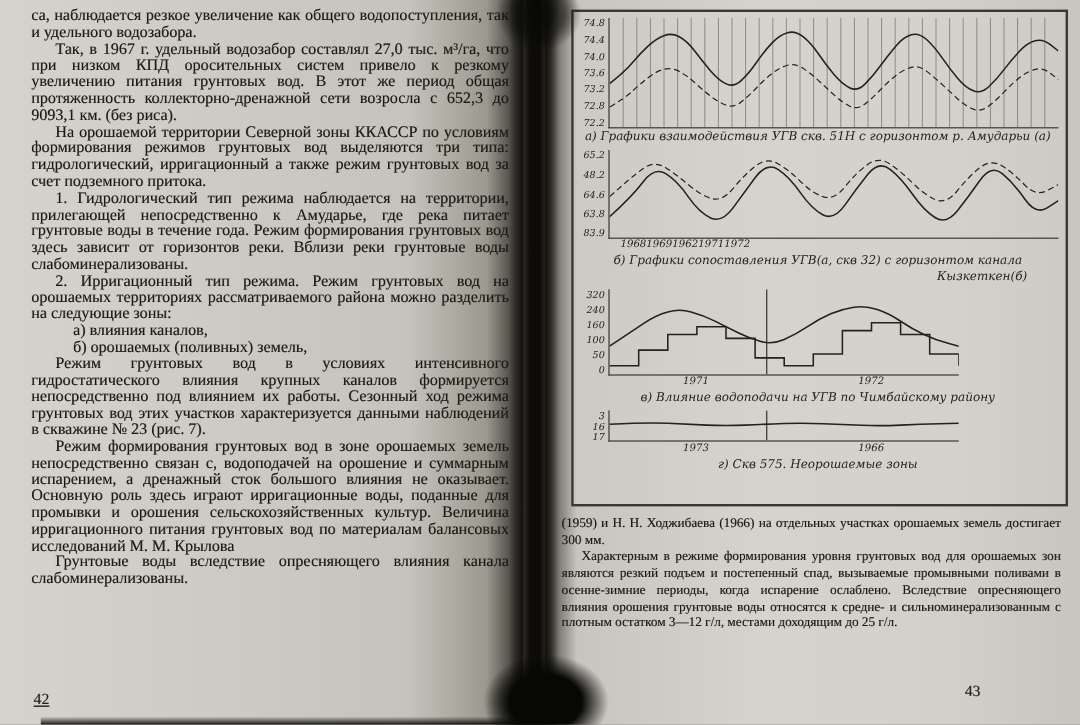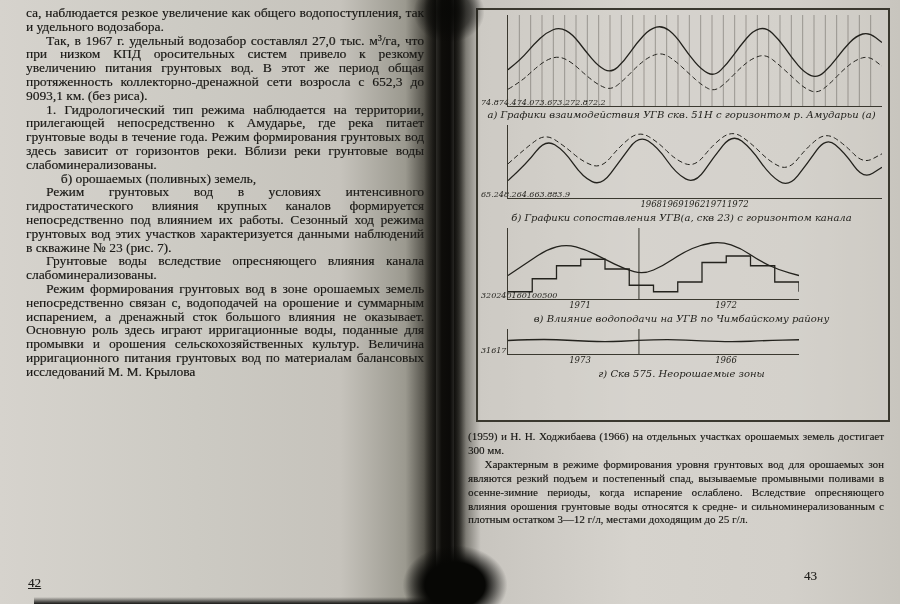--- a/index.html
+++ b/index.html
@@ -61,55 +61,58 @@
 
   
   .figure {
     position:absolute; left:22px; top:8px; width:414px; height:414px;
     border:2px solid #3a382f; padding:5px 6px 2px 3px;
     background:rgba(214,211,205,0.35);
   }
   .chart-row { margin-bottom:2px; }
   .cbody { display:flex; align-items:stretch; }
   .yticks {
-    width:26px; display:flex; flex-direction:row; justify-content:space-between;
+    width:26px; display:flex; flex-direction:column; justify-content:space-between;
     align-items:flex-end; padding-right:3px;
     font:italic 8px "DejaVu Serif", serif; color:#23221d;
   }
   .plot {
     position:relative;
     border-left:1px solid #3a382f; border-bottom:1px solid #3a382f;
   }
   .p0 { flex:1 1 auto; height:92px; }
   .p1 { flex:1 1 auto; height:74px; }
   .p2 { flex:0 0 292px; height:72px; }
   .p3 { flex:0 0 292px; height:26px; }
   .xticks {
     font:italic 8.5px "DejaVu Serif", serif; color:#23221d; height:11px;
   }
-  .x1 { display:flex; justify-content:center; margin-left:26px; padding:0 10px; }
+  .x1 { display:flex; justify-content:flex-start; margin-left:26px; padding:0 10px; }
   .x2, .x3 { display:flex; justify-content:space-around; margin-left:26px; width:292px; }
   .cap {
     font:italic 10px "DejaVu Serif", serif; color:#23221d;
     text-align:center; margin:2px 0 5px;
   }
   .cap2 { text-align:right; padding-right:26px; margin-top:-3px; }
 </style>
 </head>
 <body>
 
 <div class="page page-left">
   <div class="text-block left-text">
       <p class="noindent">са, наблюдается резкое увеличение как общего водопоступления, так и удельного водозабора.</p>
       <p>Так, в 1967 г. удельный водозабор составлял 27,0 тыс. м³/га, что при низком КПД оросительных систем привело к резкому увеличению питания грунтовых вод. В этот же период общая протяженность коллекторно-дренажной сети возросла с 652,3 до 9093,1 км. (без риса).</p>
+      <p>На орошаемой территории Северной зоны ККАССР по условиям формирования режимов грунтовых вод выделяются три типа: гидрологический, ирригационный а также режим грунтовых вод за счет подземного притока.</p>
       <p>1. Гидрологический тип режима наблюдается на территории, прилегающей непосредственно к Амударье, где река питает грунтовые воды в течение года. Режим формирования грунтовых вод здесь зависит от горизонтов реки. Вблизи реки грунтовые воды слабоминерализованы.</p>
+      <p>2. Ирригационный тип режима. Режим грунтовых вод на орошаемых территориях рассматриваемого района можно разделить на следующие зоны:</p>
+      <p class="list">а) влияния каналов,</p>
       <p class="list">б) орошаемых (поливных) земель,</p>
       <p>Режим грунтовых вод в условиях интенсивного гидростатического влияния крупных каналов формируется непосредственно под влиянием их работы. Сезонный ход режима грунтовых вод этих участков характеризуется данными наблюдений в скважине № 23 (рис. 7).</p>
+      <p>Режим формирования грунтовых вод в зоне орошаемых земель непосредственно связан с, водоподачей на орошение и суммарным испарением, а дренажный сток большого влияния не оказывает. Основную роль здесь играют ирригационные воды, поданные для промывки и орошения сельскохозяйственных культур. Величина ирригационного питания грунтовых вод по материалам балансовых исследований М. М. Крылова</p>
       <p>Грунтовые воды вследствие опресняющего влияния канала слабоминерализованы.</p>
-      <p>Режим формирования грунтовых вод в зоне орошаемых земель непосредственно связан с, водоподачей на орошение и суммарным испарением, а дренажный сток большого влияния не оказывает. Основную роль здесь играют ирригационные воды, поданные для промывки и орошения сельскохозяйственных культур. Величина ирригационного питания грунтовых вод по материалам балансовых исследований М. М. Крылова</p>
     </div>
 </div>
 
 <div class="page page-right">
 
   <div class="figure">
 
     <div class="chart-row">
       <div class="cbody">
         <div class="yticks">
@@ -175,21 +178,22 @@
               <path d="M 0 38.85 Q 18.7 22.099999999999998 28.049999999999997 15.399999999999999 Q 37.4 8.7 46.75 14.73 Q 56.1 20.76 65.45 28.800000000000004 Q 74.8 36.84 84.15 40.19 Q 93.5 43.54 102.85 32.15 Q 112.2 20.76 121.55000000000001 13.39 Q 130.9 6.02 140.25 11.38 Q 149.6 16.740000000000002 158.95 26.12 Q 168.3 35.5 177.65 38.849999999999994 Q 187 42.199999999999996 196.35000000000002 30.474999999999998 Q 205.70000000000002 18.75 215.05 12.05 Q 224.4 5.35 233.75 11.715 Q 243.1 18.08 252.45 27.46 Q 261.8 36.84 271.15 41.19500000000001 Q 280.5 45.550000000000004 289.85 33.825 Q 299.2 22.099999999999998 308.54999999999995 14.729999999999999 Q 317.9 7.36 327.25 13.39 Q 336.6 19.42 345.95000000000005 29.135 Q 355.3 38.85 364.65 33.825 L 374 28.8" fill="none" stroke="#23221d" stroke-width="1" stroke-dasharray="5 3"></path>
             </svg></div>
       </div>
       <div class="xticks x1">
           <span>1968</span>
           <span>1969</span>
           <span>1962</span>
           <span>1971</span>
           <span>1972</span>
         </div>
-      <div class="cap">б) Графики сопоставления УГВ(а, скв 23) с горизонтом канала</div>
+      <div class="cap">б) Графики сопоставления УГВ(а, скв 32) с горизонтом канала</div>
+      <div class="cap cap2">Кызкеткен(б)</div>
     </div>
 
     <div class="chart-row">
       <div class="cbody">
         <div class="yticks">
             <span>320</span>
             <span>240</span>
             <span>160</span>
             <span>100</span>
             <span>50</span>

